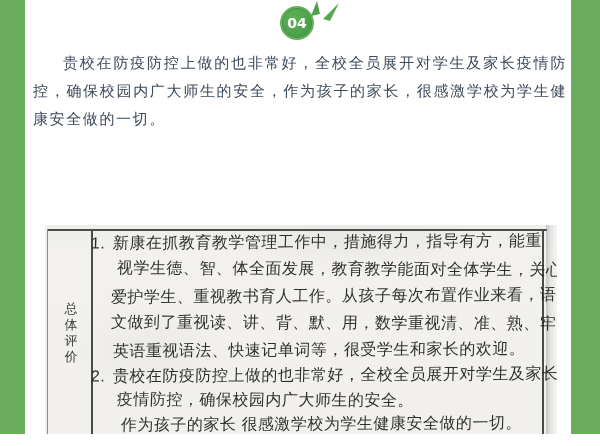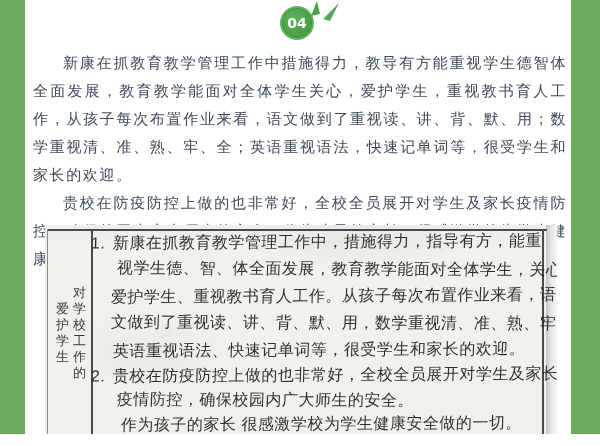--- a/index.html
+++ b/index.html
@@ -86,34 +86,32 @@
 
 <div class="badge-wrap">
   <div class="badge">04</div>
   <svg class="leaves" width="34" height="24" viewBox="0 0 34 24">
     <polygon points="3,16 9,1 12,14" fill="#4ea14a"></polygon>
     <polygon points="15,19 31,3 22,21" fill="#55a851"></polygon>
   </svg>
 </div>
 
 <div class="content">
-  <p>新康在抓教育教学管理工作中措施得力，教导有方能重视学生德智体全面发展，教育教学能面对全体学生关心，爱护学生，重视教书育人工作，从孩子每次布置作业来看，语文做到了重视读、讲、背、默、用；数学重视清、准、熟、牢、全；英语重视语法，快速记单词等，很受学生和家长的欢迎。</p>
   <p>贵校在防疫防控上做的也非常好，全校全员展开对学生及家长疫情防控，确保校园内广大师生的安全，作为孩子的家长，很感激学校为学生健康安全做的一切。</p>
 </div>
 
 <div class="scan">
   <div class="ln ln-top"></div>
   <div class="ln ln-left"></div>
   <div class="ln ln-divide"></div>
   <div class="ln ln-right"></div>
   <div class="scan-edge"></div>
 
   <div class="row-label">
-    <div class="vcol">爱护学生</div>
-    <div class="vcol">对学校工作的</div>
+    <div class="vcol">总体评价</div>
   </div>
 
   <div class="hw" style="left:68px; top:6px;"><span class="num">1.</span><span>新康在抓教育教学管理工作中，措施得力，指导有方，能重</span></div>
   <div class="hw" style="left:72px; top:33px; transform:rotate(0.25deg) skewX(-2deg);"><span>视学生德、智、体全面发展，教育教学能面对全体学生，关心</span></div>
   <div class="hw" style="left:66px; top:60px;"><span>爱护学生、重视教书育人工作。从孩子每次布置作业来看，语</span></div>
   <div class="hw" style="left:66px; top:87px; transform:rotate(0.2deg) skewX(-2deg);"><span>文做到了重视读、讲、背、默、用，数学重视清、准、熟、牢、全</span></div>
   <div class="hw" style="left:68px; top:114px;"><span>英语重视语法、快速记单词等，很受学生和家长的欢迎。</span></div>
   <div class="hw" style="left:68px; top:139px;"><span class="num">2.</span><span>贵校在防疫防控上做的也非常好，全校全员展开对学生及家长</span></div>
   <div class="hw" style="left:72px; top:164px; transform:rotate(0.2deg) skewX(-2deg);"><span>疫情防控，确保校园内广大师生的安全。</span></div>
   <div class="hw" style="left:76px; top:188px;"><span>作为孩子的家长 很感激学校为学生健康安全做的一切。</span></div>

